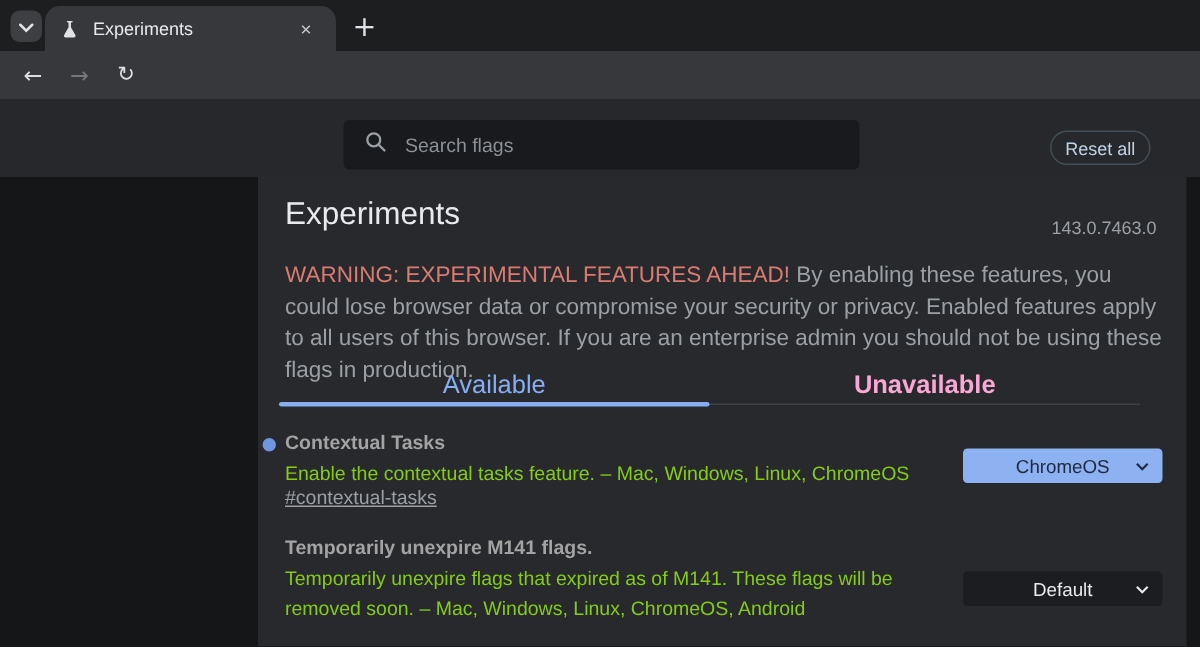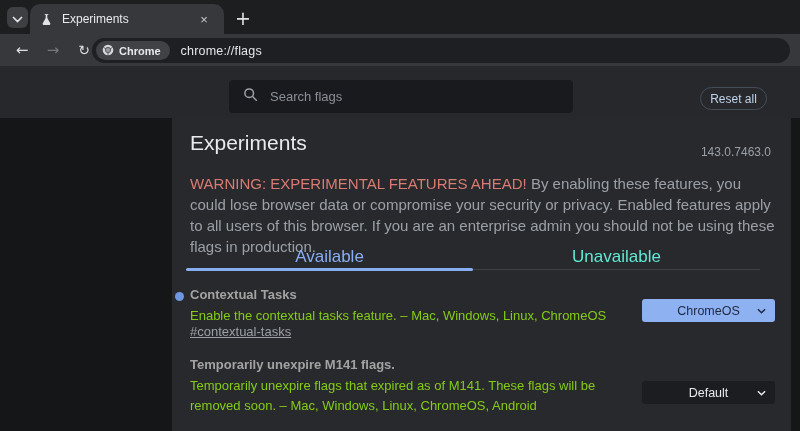--- a/index.html
+++ b/index.html
@@ -55,21 +55,21 @@
   .version { position:absolute; right:20px; top:27px; font-size:12px; color:#9aa0a6; }
   .warning { position:absolute; left:18px; top:55px; width:590px; font-size:15px; line-height:21px;
     color:#9aa0a6; }
   .warning .warn-strong { color:#da7b73; }
 
   
   .flag-tabs { position:absolute; left:14px; top:126px; width:574px; height:26px; display:flex;
     border-bottom:1px solid #3f4145; }
   .flag-tab { width:50%; text-align:center; font-size:17px; padding-top:3px; cursor:pointer; }
   .flag-tab.active { color:#87aef3; }
-  .flag-tab.inactive { color:#5eead4; }
+  .flag-tab.inactive { color:#f9a8d4;font-weight:bold; }
   .active-bar { position:absolute; left:0; bottom:-2px; width:50%; height:3px; background:#87aef3;
     border-radius:2px; }
 
   
   .dot { position:absolute; left:3px; top:174px; width:9px; height:9px; border-radius:50%;
     background:#6f96e0; }
   .flag-title { position:absolute; left:18px; font-size:13px; font-weight:700; color:#a3a3a3; }
   .flag-desc { position:absolute; left:18px; font-size:13px; color:#84cc16; line-height:20px; }
   .flag-link { position:absolute; left:18px; font-size:13px; color:#9aa0a6;
     text-decoration:underline; cursor:pointer; }
@@ -116,33 +116,20 @@
     <div class="nav-btn nav-back">
       <span>←</span>
     </div>
     <div class="nav-btn nav-fwd">
       <span>→</span>
     </div>
     <div class="nav-btn nav-reload">
       <span>↻</span>
     </div>
 
-    <div class="omnibox">
-      <div class="chip">
-        <span>
-          <svg width="12" height="12" viewBox="0 0 24 24">
-            <circle cx="12" cy="12" r="10.6" fill="#d6d9dc"></circle>
-            <path d="M12 12l9.2-5.3M12 12l-9.2-5.3M12 12v10.6" stroke="#404245" stroke-width="1.6"></path>
-            <circle cx="12" cy="12" r="5.4" fill="#95989c" stroke="#404245" stroke-width="1.4"></circle>
-          </svg>
-        </span>
-        <span class="chip-label">Chrome</span>
-      </div>
-      <span class="url-text">chrome://flags</span>
-    </div>
   </div>
 
   <div class="flags-band">
     <div class="search-box">
       <span>
         <svg width="15" height="15" viewBox="0 0 16 16">
           <circle cx="6.6" cy="6.6" r="4.6" fill="none" stroke="#9aa0a6" stroke-width="1.6"></circle>
           <path d="M10.2 10.2l4 4" stroke="#9aa0a6" stroke-width="1.6" stroke-linecap="round"></path>
         </svg>
       </span>

